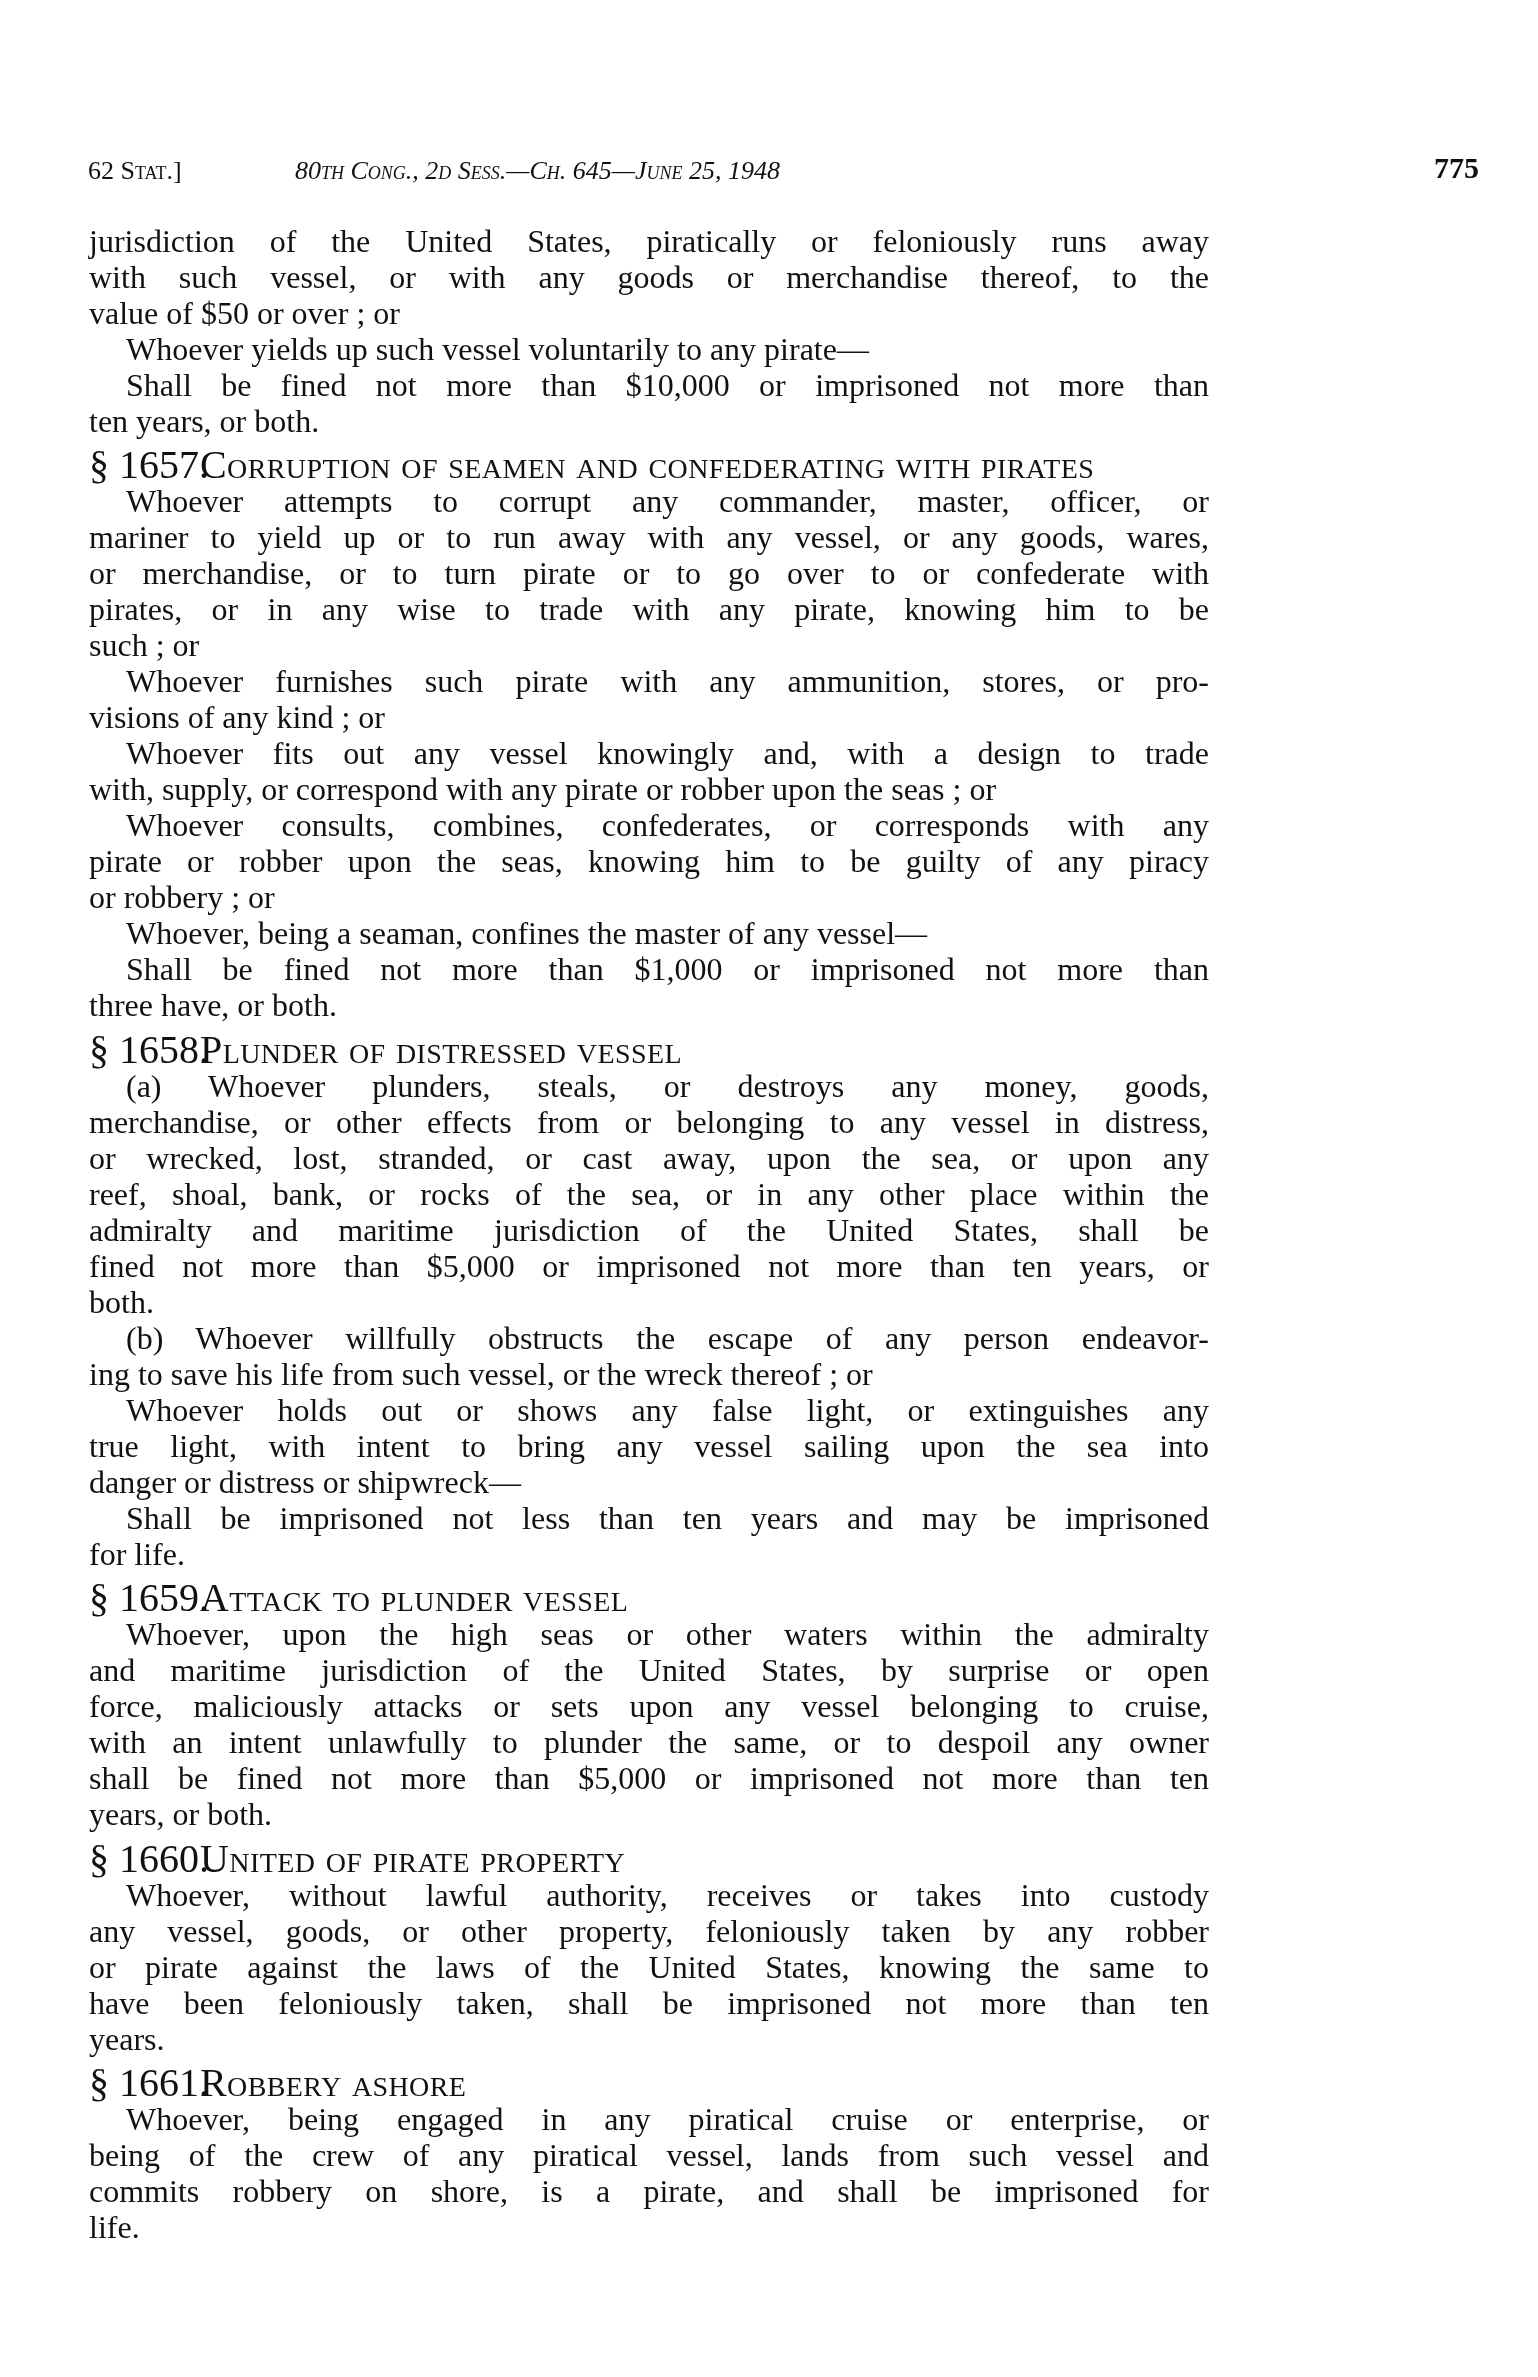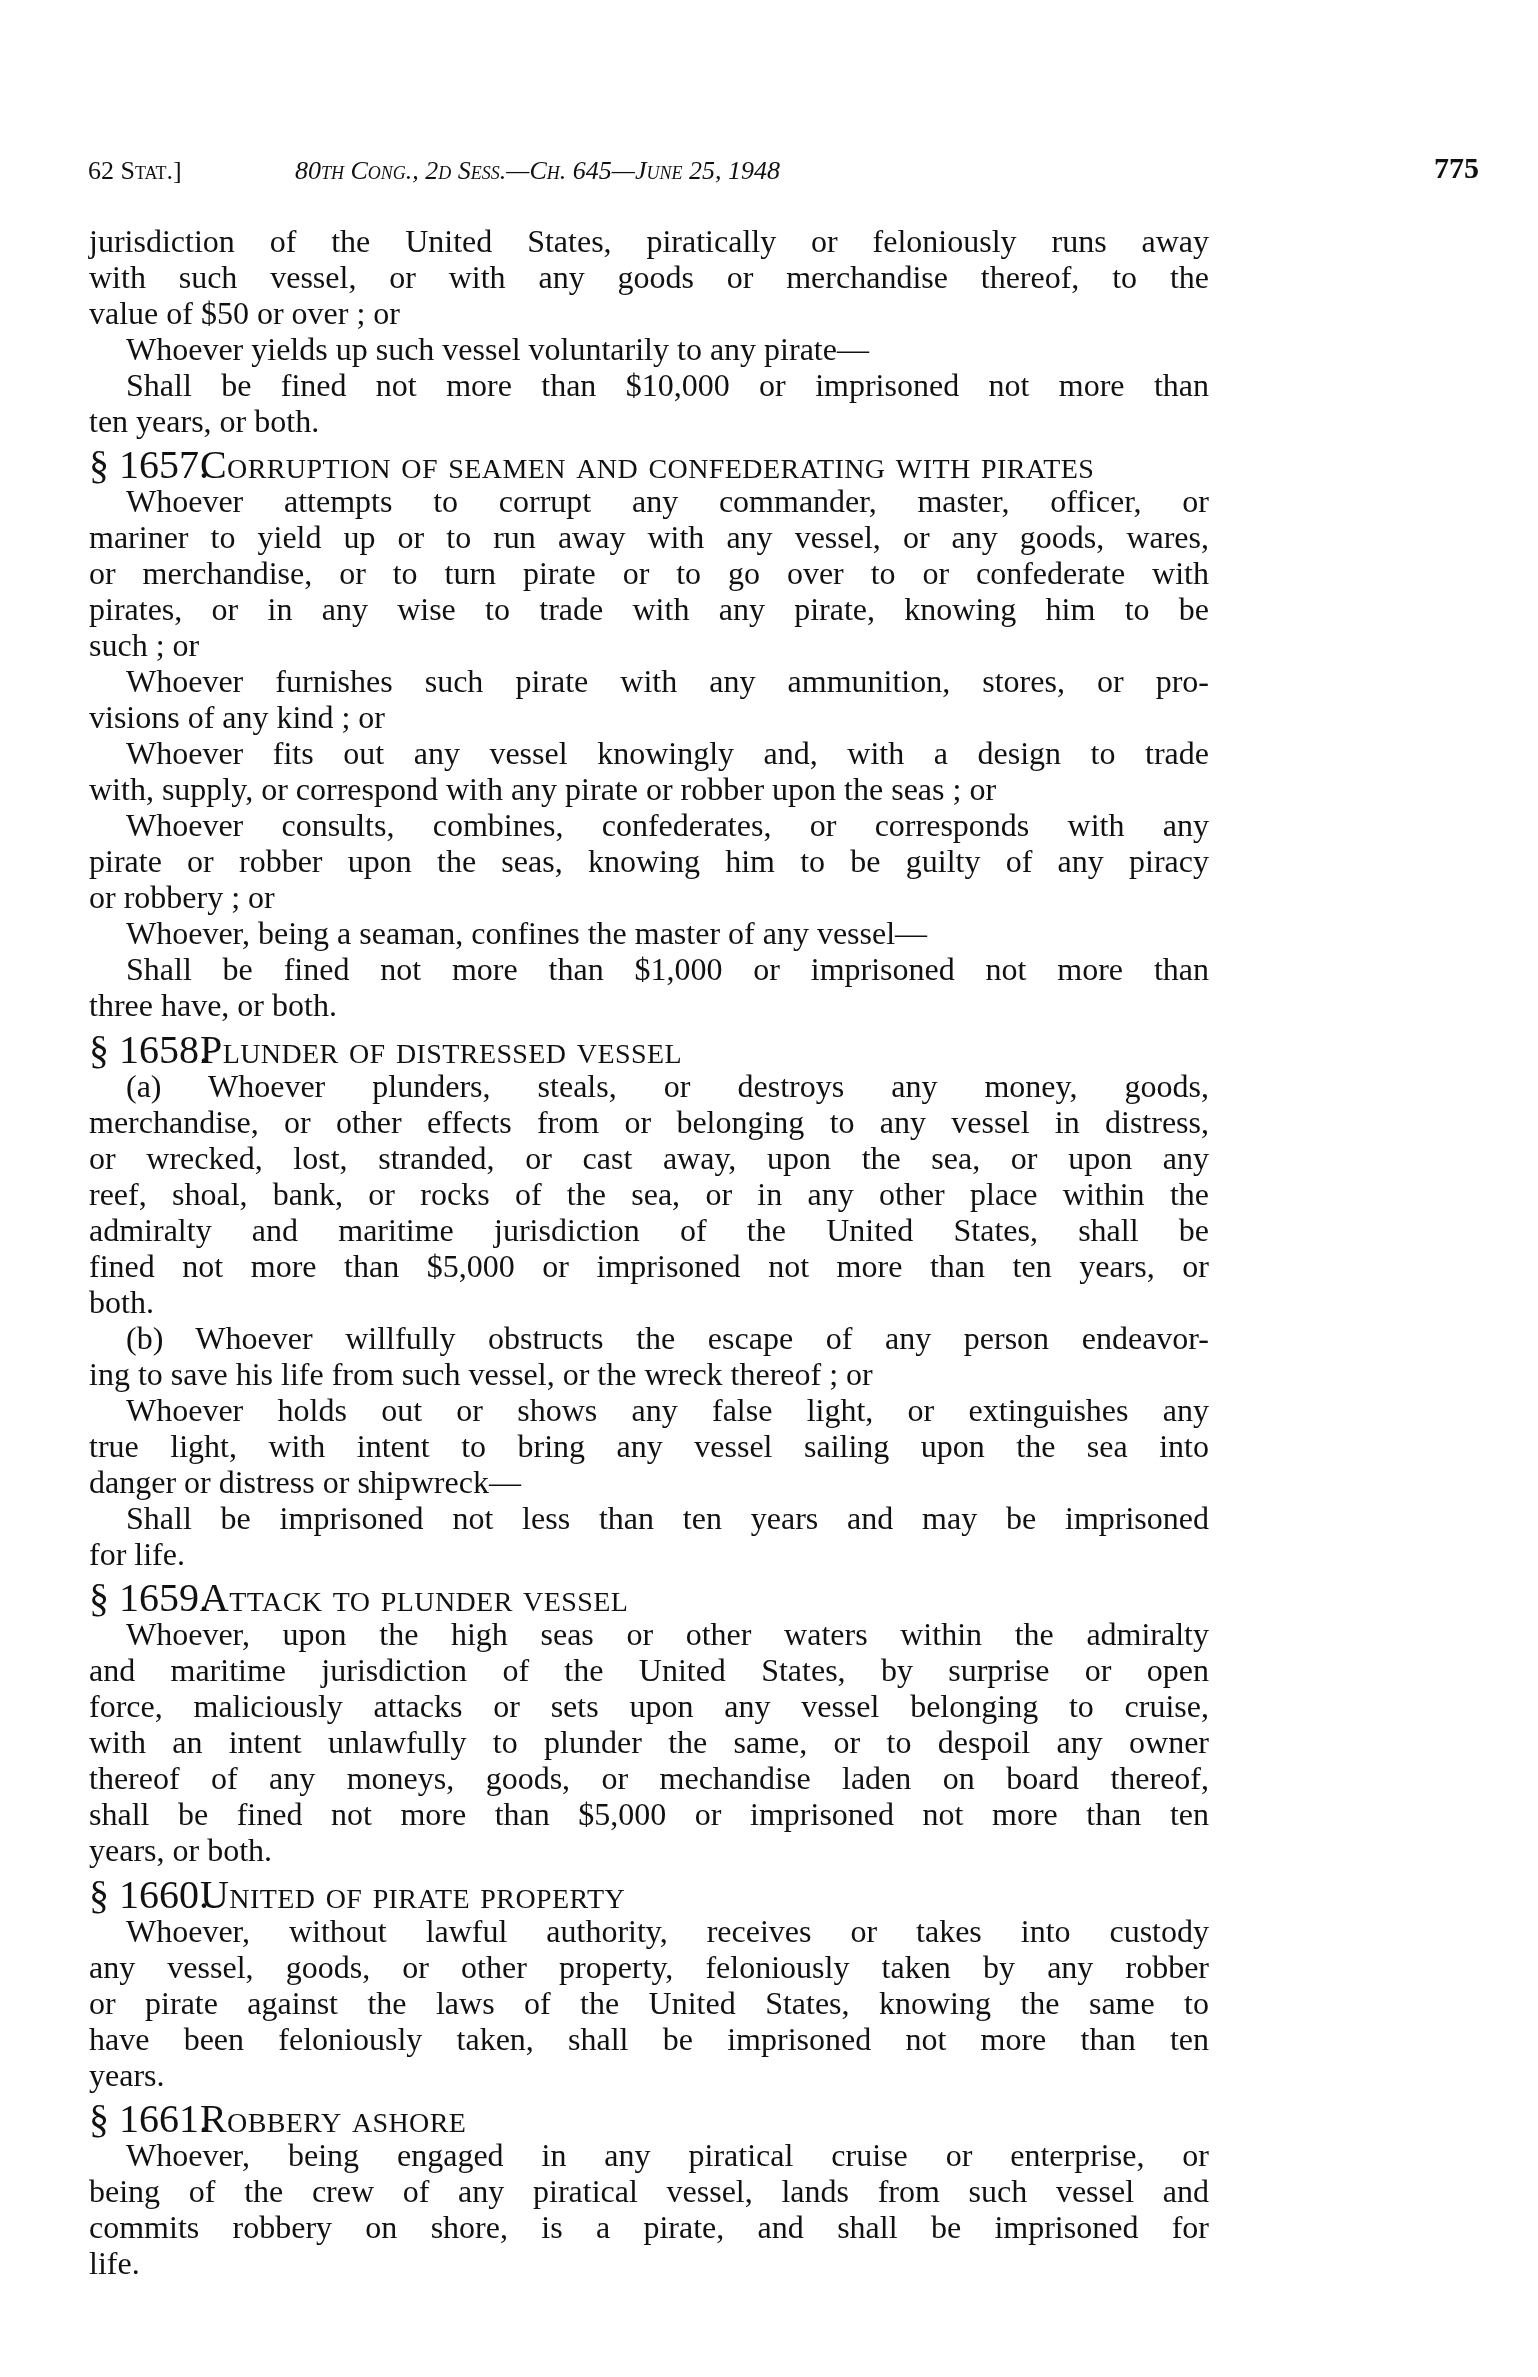--- a/index.html
+++ b/index.html
@@ -173,21 +173,20 @@
 
   <div class="section">
     <div class="heading">
       <span class="sec-num">§ 1659.</span><span class="sec-title">Attack to plunder vessel</span>
     </div>
     <div class="para">
       <span class="line indent">Whoever, upon the high seas or other waters within the admiralty</span>
       <span class="line">and maritime jurisdiction of the United States, by surprise or open</span>
       <span class="line">force, maliciously attacks or sets upon any vessel belonging to cruise,</span>
       <span class="line">with an intent unlawfully to plunder the same, or to despoil any owner</span>
-      <span class="line">thereof of any moneys, goods, or mechandise laden on board thereof,</span>
       <span class="line">shall be fined not more than $5,000 or imprisoned not more than ten</span>
       <span class="line last">years, or both.</span>
     </div>
   </div>
 
   <div class="section">
     <div class="heading">
       <span class="sec-num">§ 1660.</span><span class="sec-title">United of pirate property</span>
     </div>
     <div class="para">

